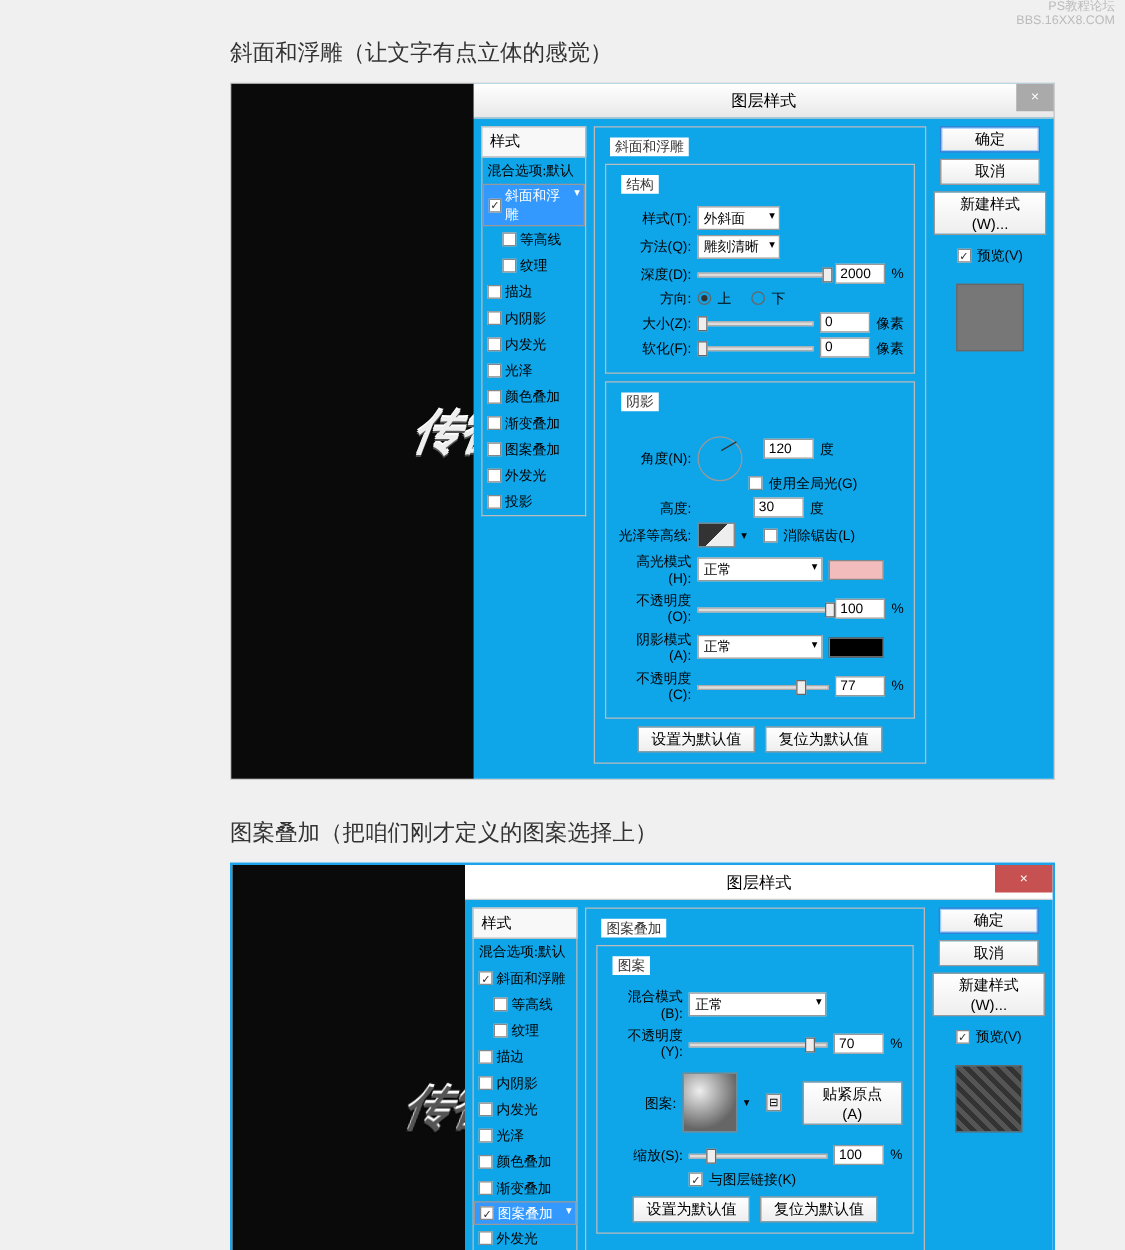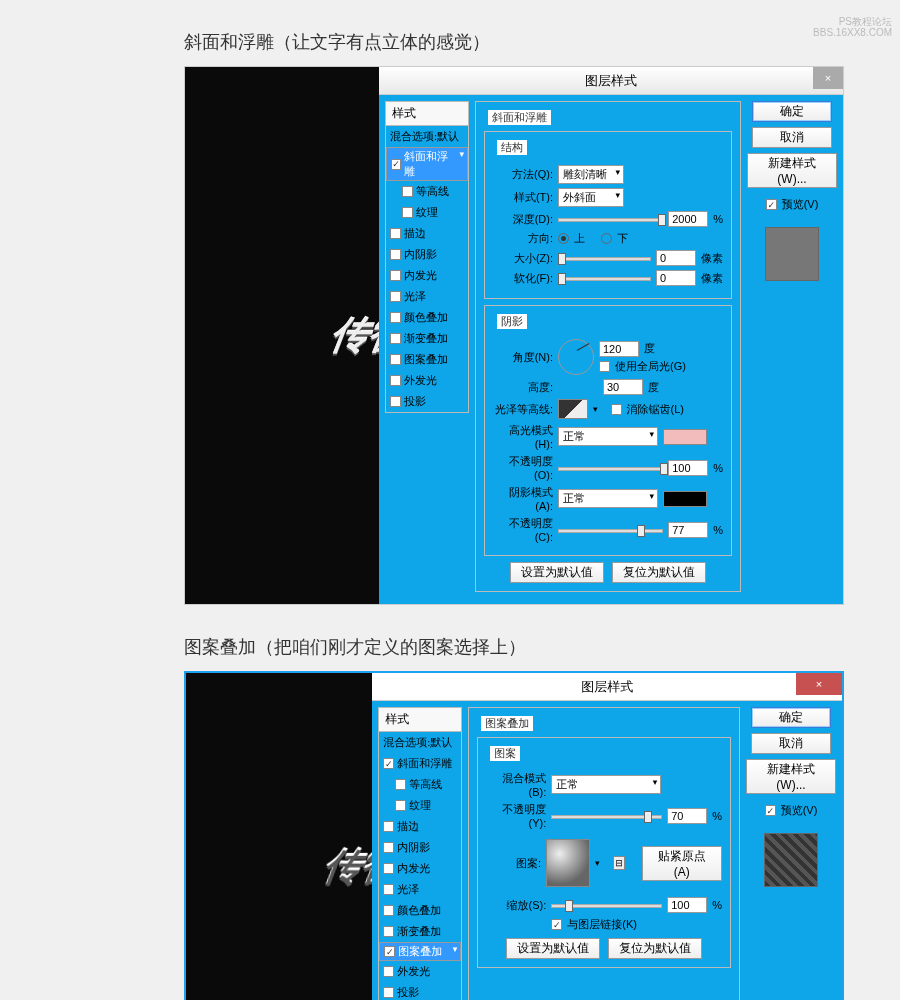--- a/index.html
+++ b/index.html
@@ -41,21 +41,21 @@
 .swatch { width: 44px; height: 16px; border: 1px solid #888; }
 .gloss-sw { width: 30px; height: 20px; border: 1px solid #888; background: linear-gradient(135deg,#333 50%,#eee 50%); }
 .btn { border: 1px solid #999; background: linear-gradient(#fff,#eee); padding: 1px 10px; font-size: 12px; min-width: 80px; text-align: center; }
 .btn.primary { border: 1px solid #3a7bd5; box-shadow: 0 0 0 1px #9cf inset; }
 .right-col { width: 90px; display: flex; flex-direction: column; gap: 5px; align-items: center; }
 .prev-box { width: 54px; height: 54px; background: #777; border: 1px solid #666; margin-top: 6px; }
 .prev-box.pattern { background: repeating-linear-gradient(45deg,#333 0 4px,#555 4px 8px); }
 .btn-row { display: flex; gap: 8px; justify-content: center; margin-top: 6px; }
 .pattern-sw { width: 48px; height: 48px; border: 1px solid #888; background: radial-gradient(circle at 30% 30%,#eee,#666 70%); display:inline-block; }
 .linkbtn { width: 14px; height: 14px; border: 1px solid #888; background: #eee; font-size: 9px; display: inline-flex; align-items: center; justify-content: center; }
-.watermark { position: absolute; top: 16px; right: 8px; font-size: 10px; color: #bbb; text-align: right; line-height: 1.1; }
+.watermark { position: absolute; top: 0; right: 8px; font-size: 10px; color: #bbb; text-align: right; line-height: 1.1; }
 </style>
 </head>
 <body>
 
 <div class="watermark">
   <div>PS教程论坛</div>
   <div>BBS.16XX8.COM</div>
 </div>
 
 <div class="caption">斜面和浮雕（让文字有点立体的感觉）</div>
@@ -125,26 +125,26 @@
             </div>
         </div>
       </div>
 
       <div class="settings">
         <div class="fieldset">
           <div class="fieldset-title">斜面和浮雕</div>
           <div class="fieldset" style="margin-bottom:6px">
             <div class="fieldset-title">结构</div>
             <div class="row">
+                <span class="lbl">样式(T):</span>
+                <span class="sel">外斜面</span>
+              </div>
+            <div class="row">
                 <span class="lbl">方法(Q):</span>
                 <span class="sel">雕刻清晰</span>
-              </div>
-            <div class="row">
-                <span class="lbl">样式(T):</span>
-                <span class="sel">外斜面</span>
               </div>
             <div class="row">
                 <span class="lbl">深度(D):</span>
                 <div class="slider">
                   <div class="slider-thumb" style="left:95%"></div>
                 </div>
                 <span class="num">2000</span>
                 <span>%</span>
               </div>
             <div class="row"><span class="lbl">方向:</span><span class="radio on"></span><span>上</span>&nbsp;&nbsp;<span class="radio"></span><span>下</span></div>
@@ -164,21 +164,21 @@
                 <span class="num">0</span>
                 <span>像素</span>
               </div>
           </div>
           <div class="fieldset">
             <div class="fieldset-title">阴影</div>
             <div class="row">
               <span class="lbl">角度(N):</span>
               <span class="angle-dial"></span>
               <div>
-                <div class="row" style="margin:0">
+                <div class="row" style="margin:12px">
                     <span class="num">120</span>
                     <span>度</span>
                   </div>
                 <div class="row" style="margin:2px 0 0 0">
                     <span class="cb"></span>
                     <span>使用全局光(G)</span>
                   </div>
               </div>
             </div>
             <div class="row">

